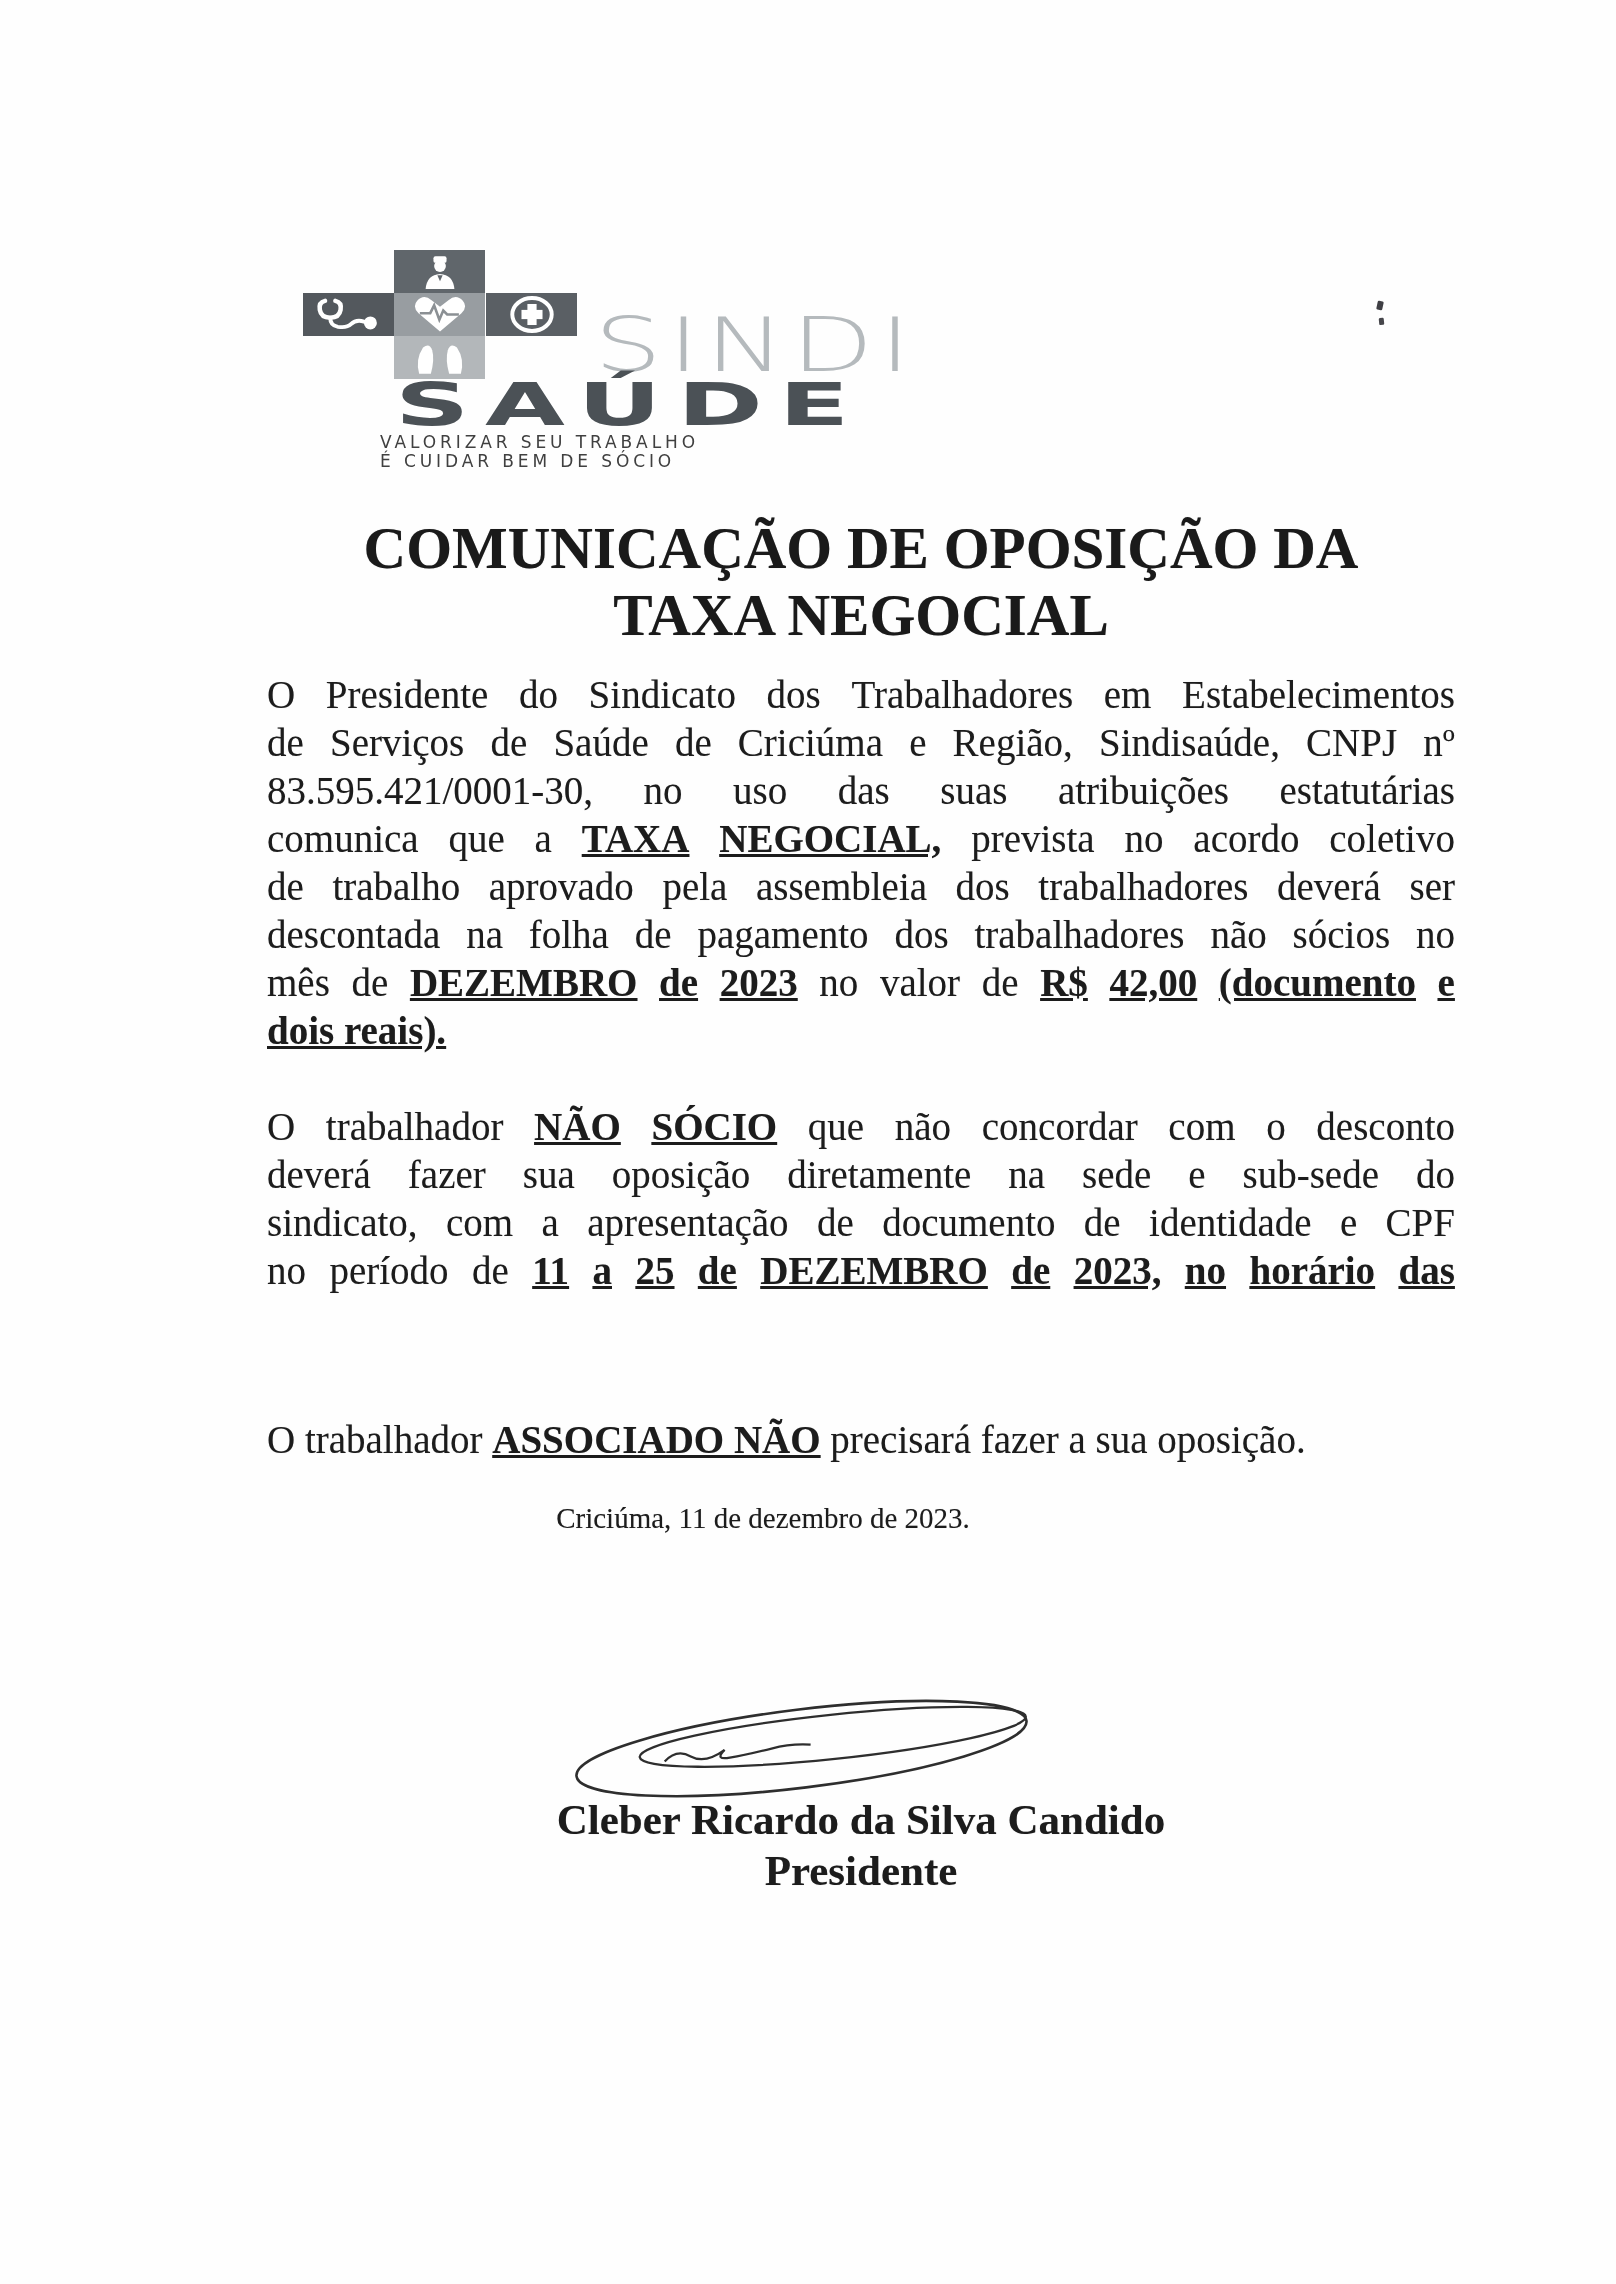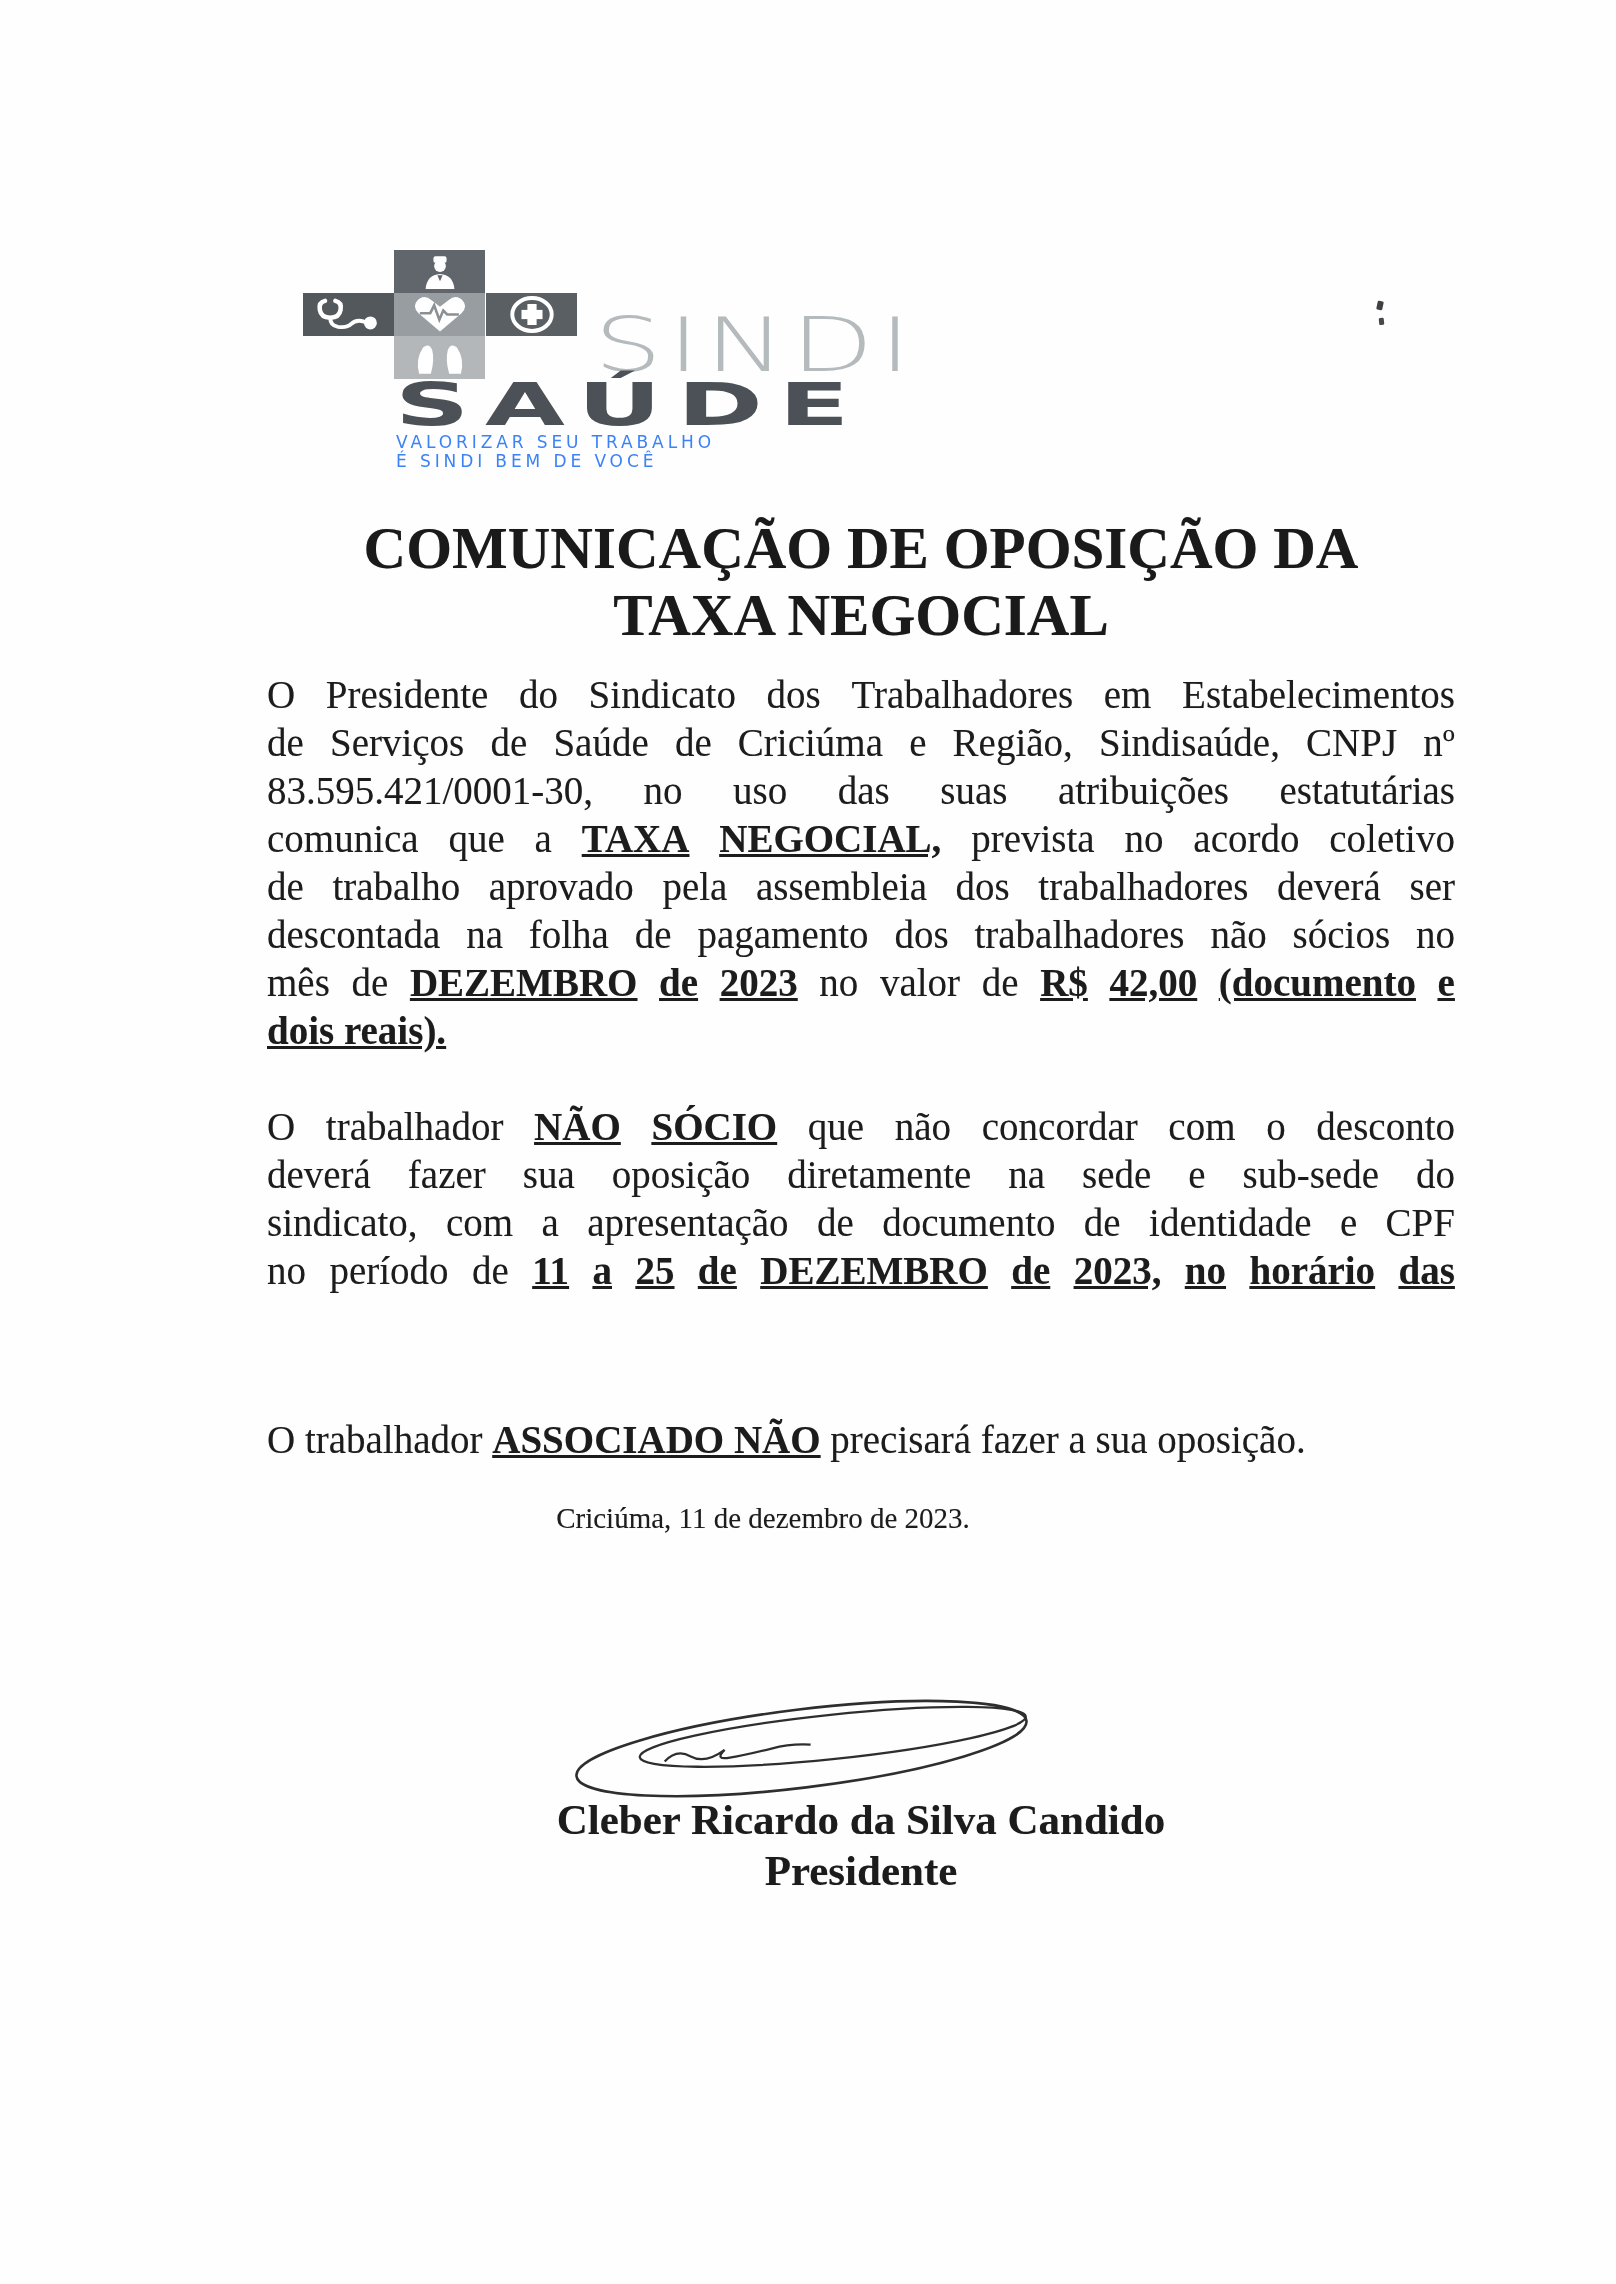--- a/index.html
+++ b/index.html
@@ -27,22 +27,22 @@
     font-size:74px;font-weight:200;letter-spacing:3.9px;color:#b5babd;
     line-height:1;transform:scaleX(1.45);transform-origin:left top;white-space:nowrap;
   }
   .saude{
     left:395px;top:375px;font-family:"DejaVu Sans","Liberation Sans",sans-serif;
     font-size:59px;font-weight:800;letter-spacing:9px;color:#4b5156;
     line-height:1;transform:scaleX(1.75);transform-origin:left top;white-space:nowrap;
   }
   .tagline{
     font-family:"DejaVu Sans","Liberation Sans",sans-serif;
-    font-size:17px;font-weight:400;letter-spacing:3.9px;color:#3b82f6;
-    line-height:19.6px;white-space:nowrap;left:396px;
+    font-size:17px;font-weight:400;letter-spacing:3.9px;color:#404040;
+    line-height:19.6px;white-space:nowrap;left:380px;
   }
   .tag1{top:433px;} .tag2{top:452px;}
 
   
   .doc-title{
     left:267px;top:515px;width:1188px;text-align:center;
     font-size:59px;font-weight:bold;line-height:67px;color:#1a1a1a;
     text-shadow:0 0 0.7px rgba(0,0,0,.35);
     white-space:nowrap;
   }
@@ -117,21 +117,21 @@
   <div class="logo-cell cell-hands">
     <svg width="60" height="34" viewBox="0 0 92 52">
       <path d="M14 50 Q8 28 20 10 Q30 2 34 14 Q38 28 32 50 Z" fill="#ffffff"></path>
       <path d="M78 50 Q84 28 72 10 Q62 2 58 14 Q54 28 60 50 Z" fill="#ffffff"></path>
     </svg>
   </div>
 
   <div class="abs sindi">SINDI</div>
   <div class="abs saude">SAÚDE</div>
   <div class="abs tagline tag1">VALORIZAR SEU TRABALHO</div>
-  <div class="abs tagline tag2">É SINDI BEM DE VOCÊ</div>
+  <div class="abs tagline tag2">É CUIDAR BEM DE SÓCIO</div>
 </div>
 
 <div class="abs doc-title">
   <div>COMUNICAÇÃO DE OPOSIÇÃO DA</div>
   <div>TAXA NEGOCIAL</div>
 </div>
 
 <div class="para p1">
     <div class="line j">
       <span>O</span>

